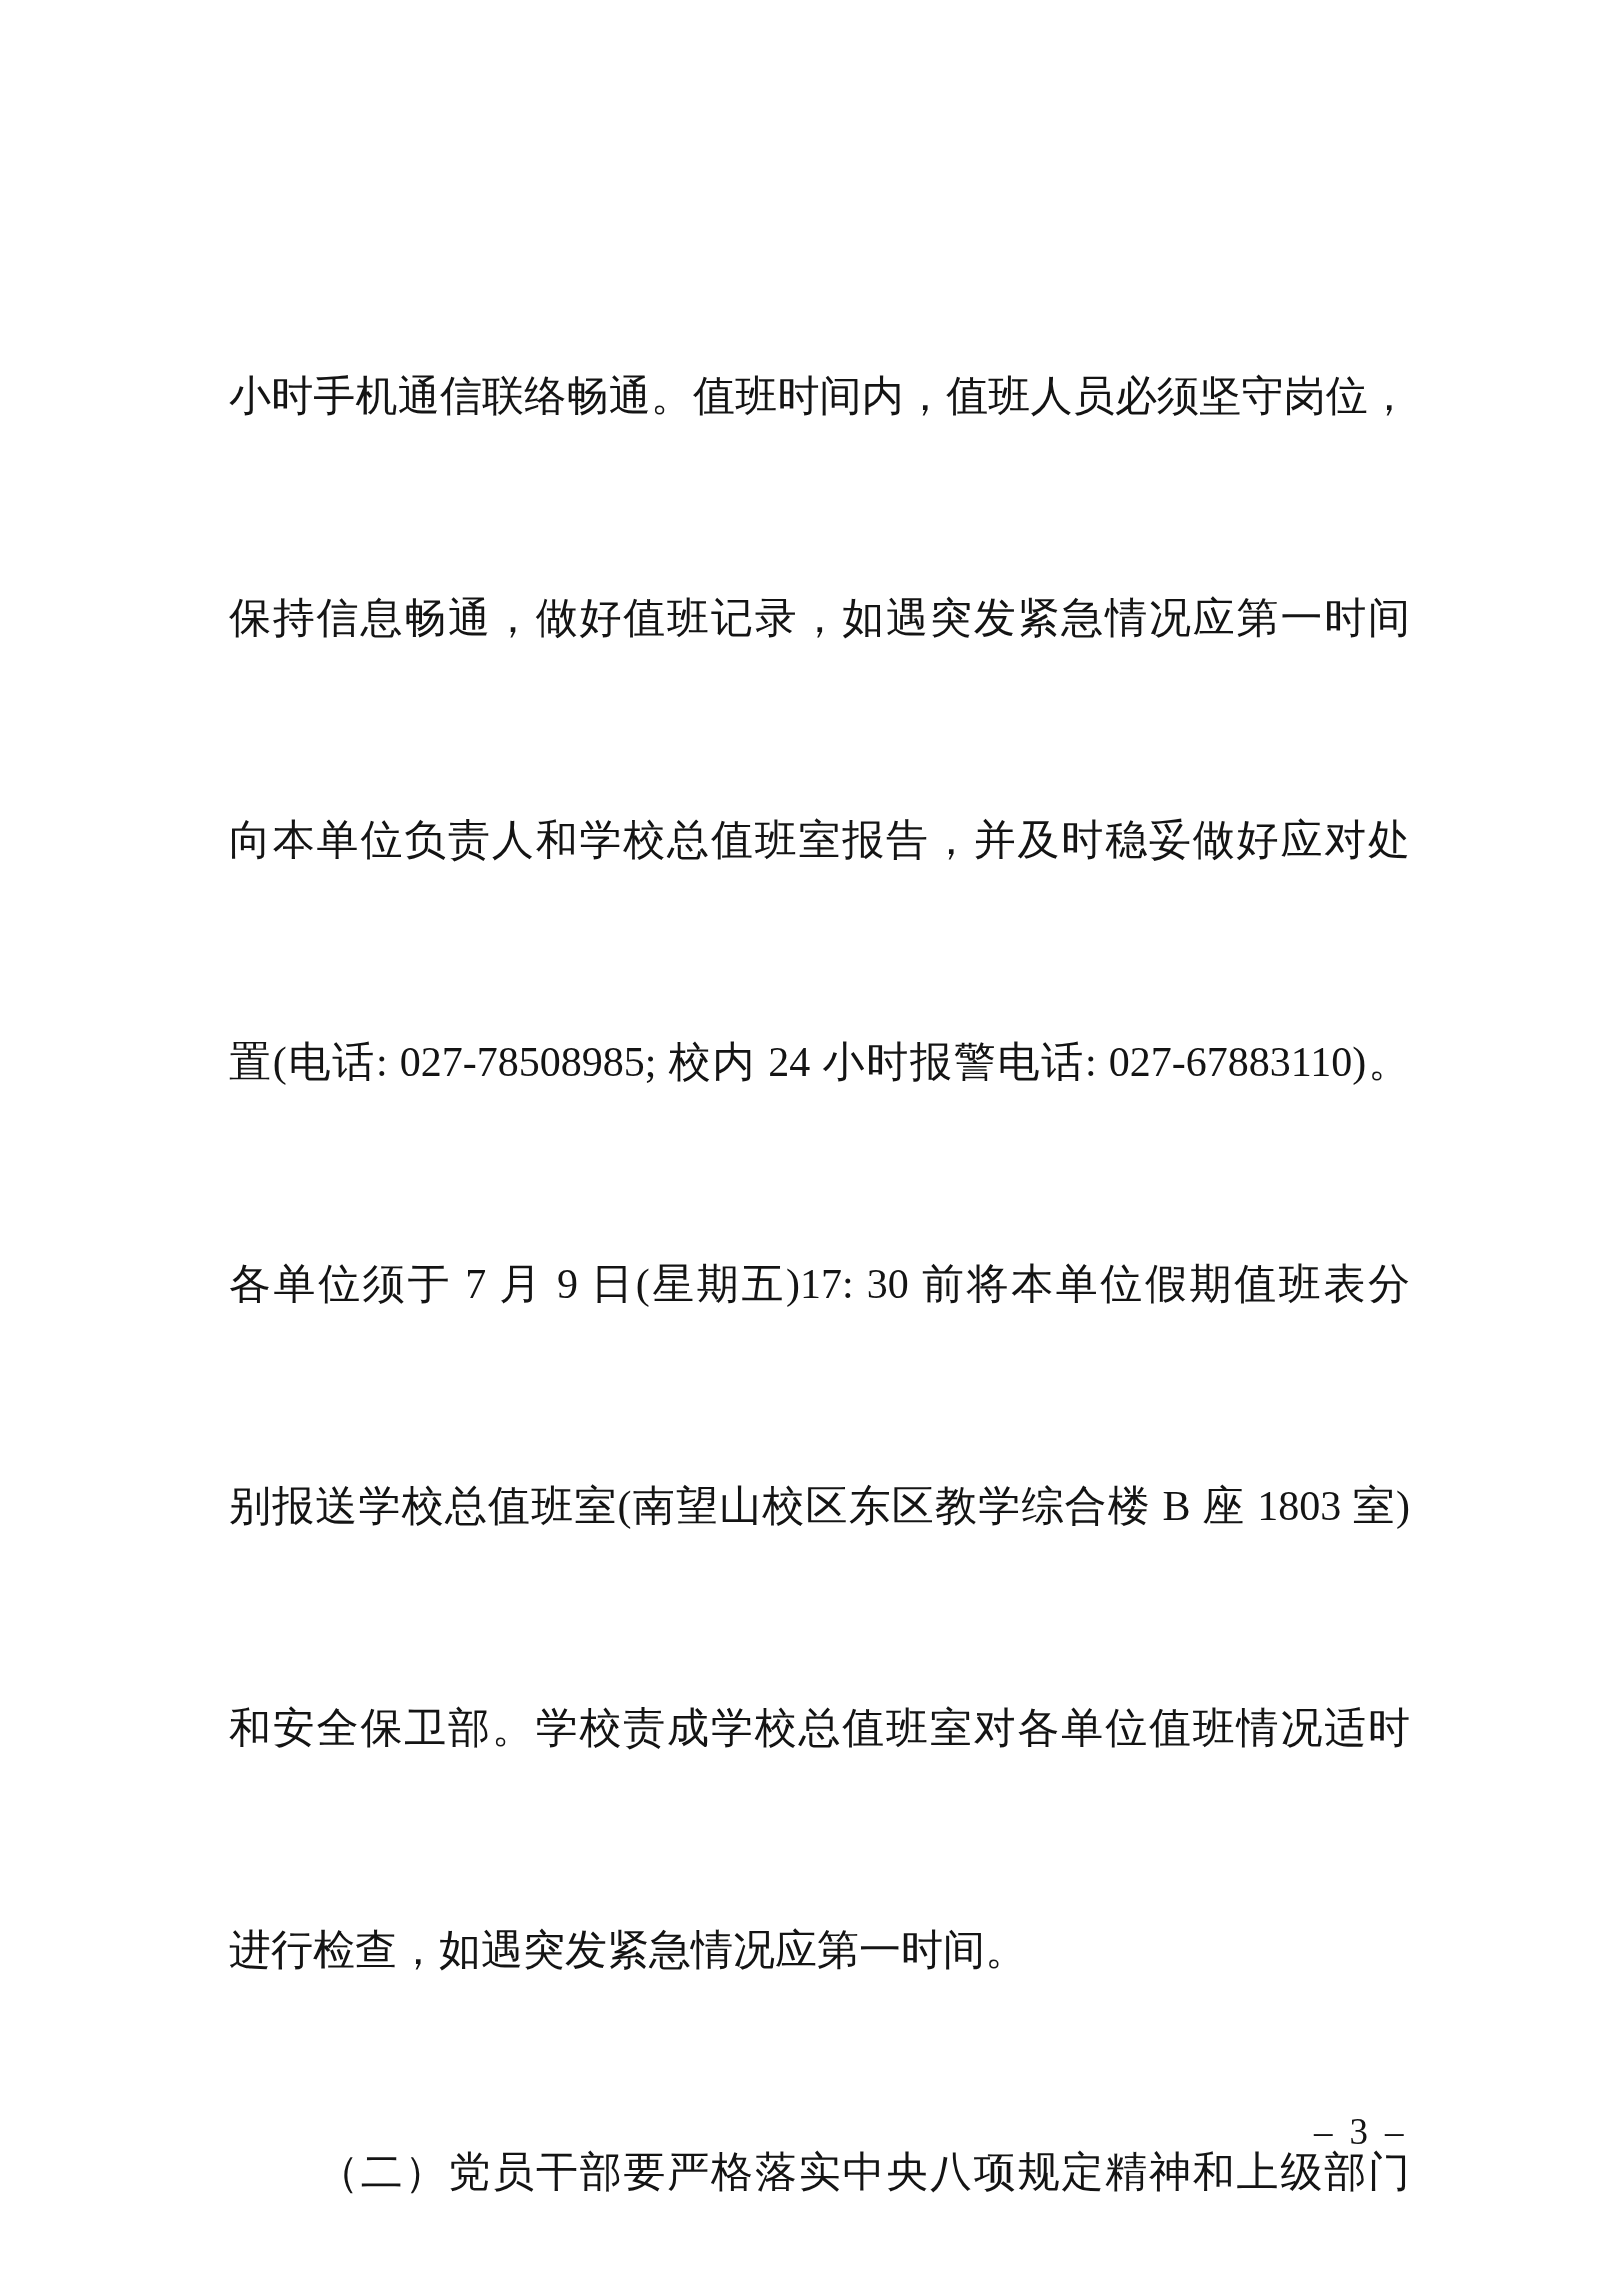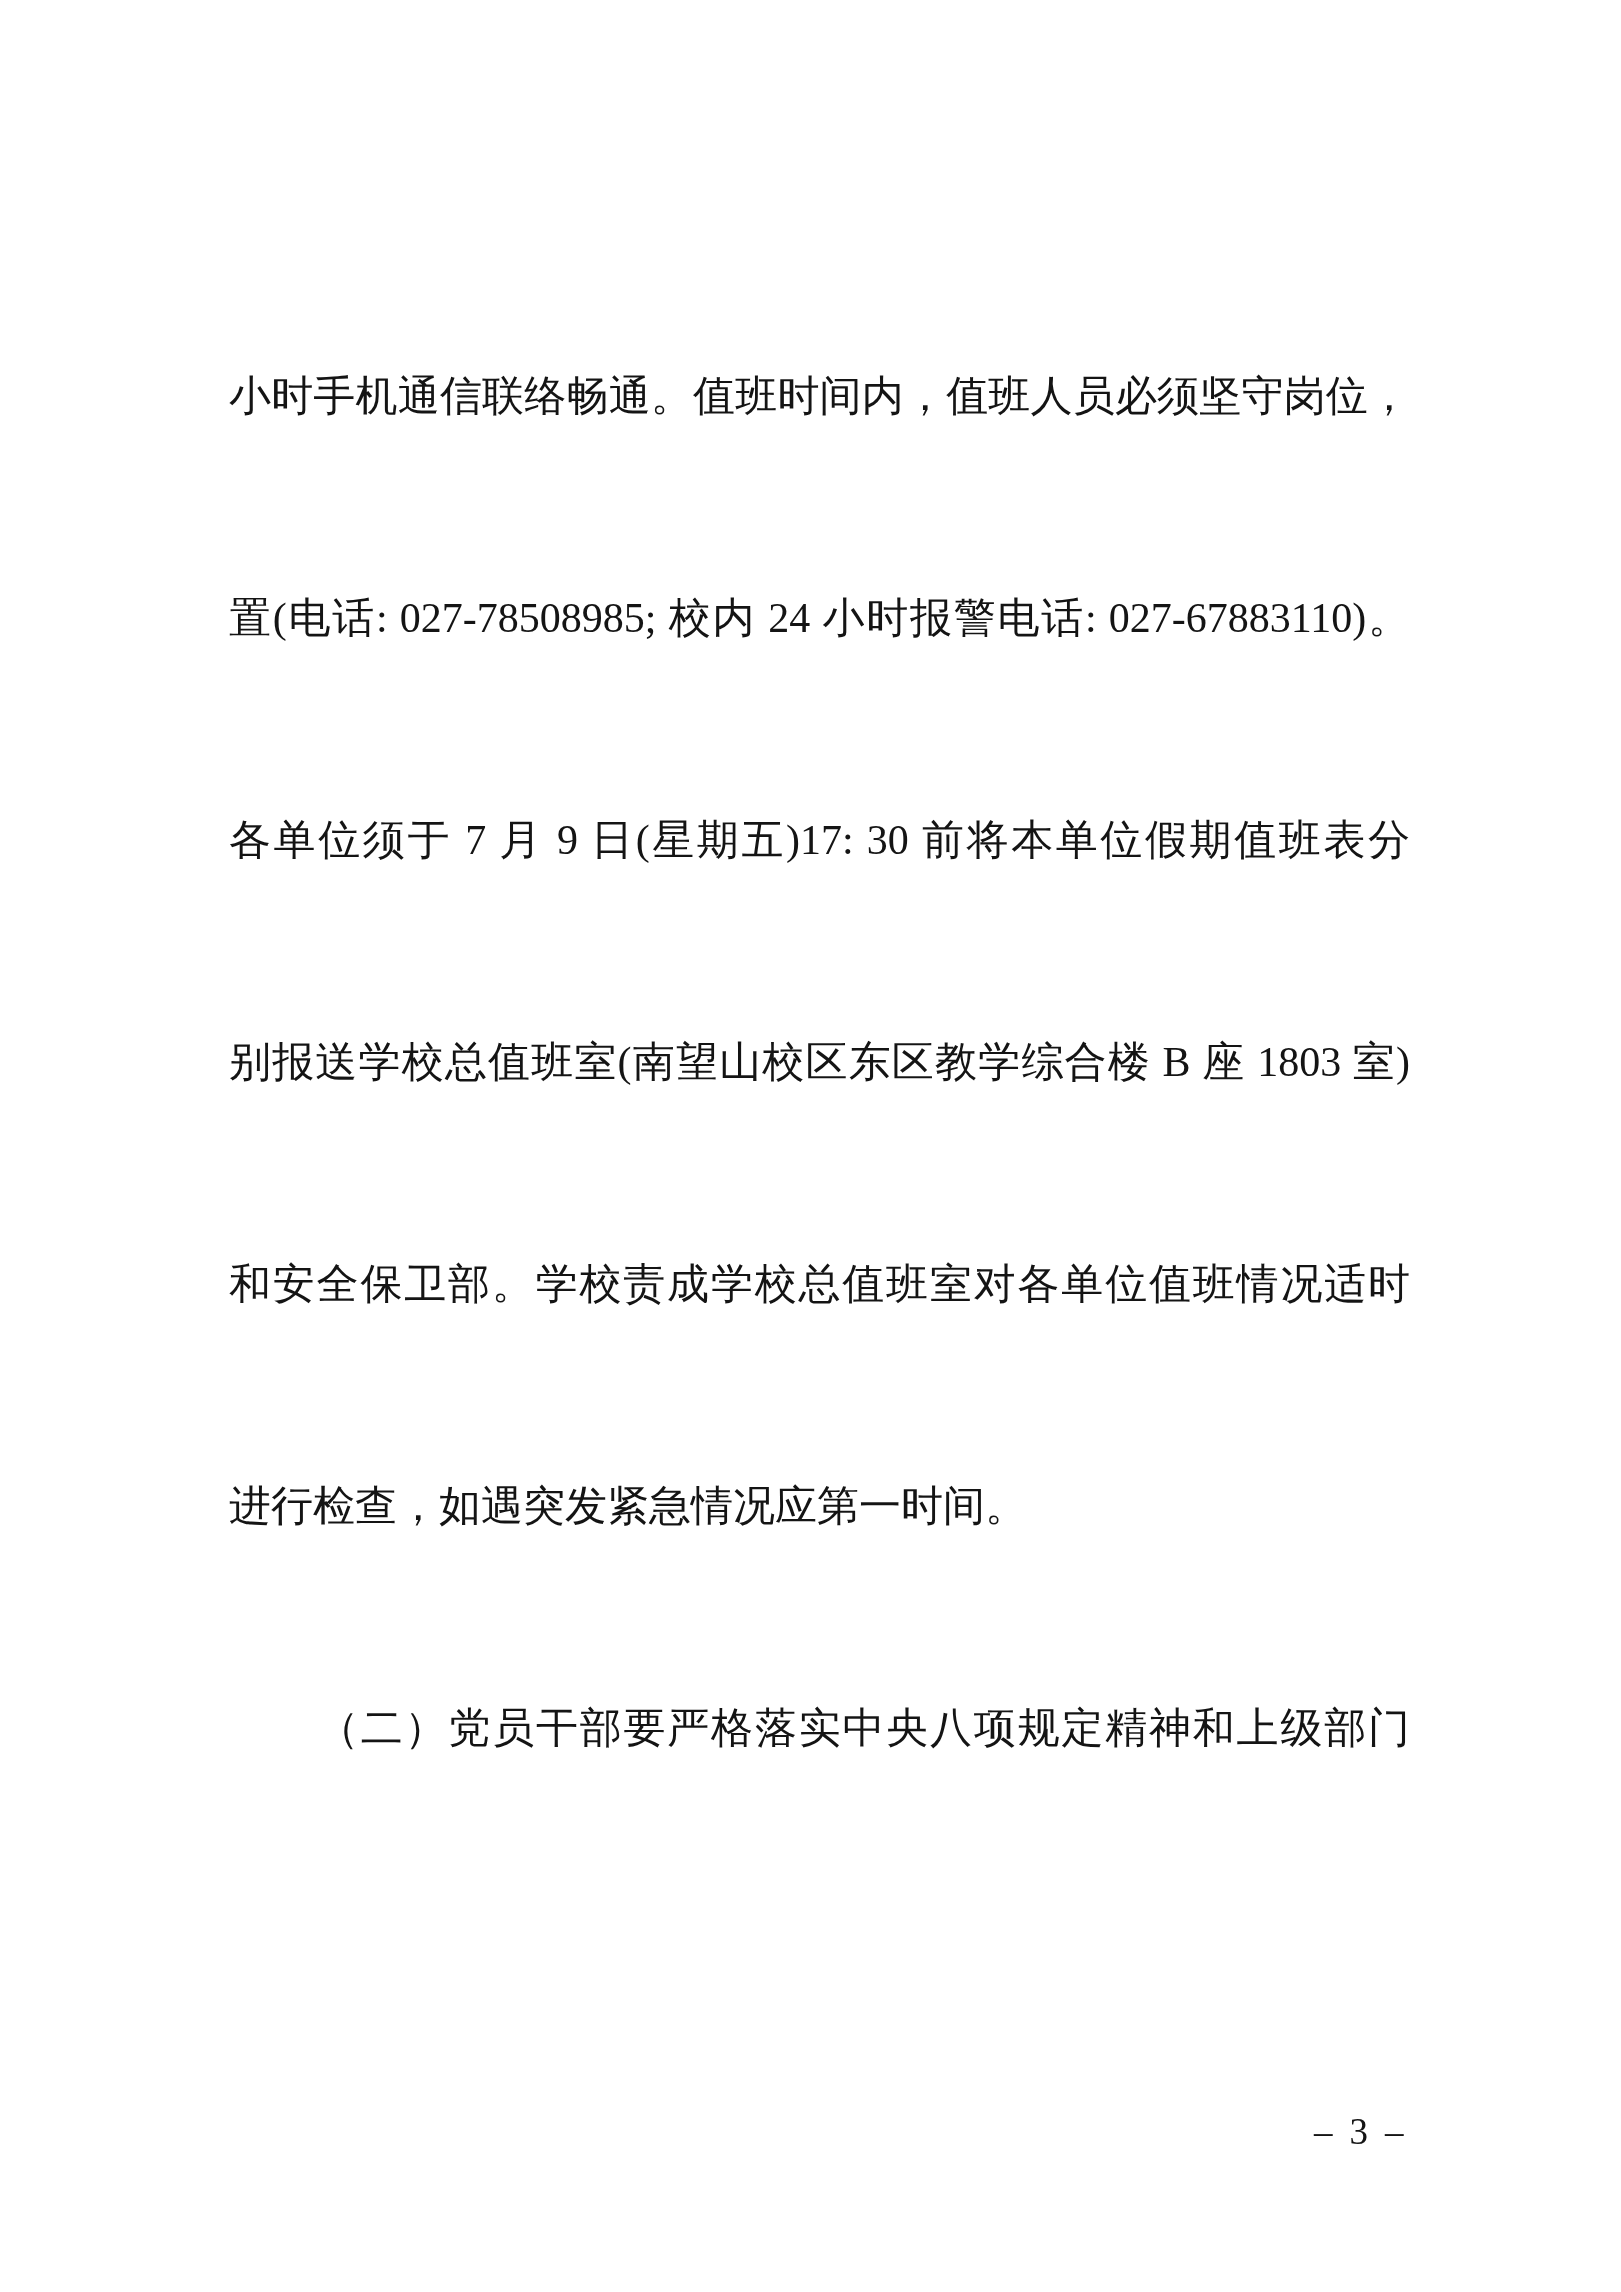--- a/index.html
+++ b/index.html
@@ -47,20 +47,22 @@
     word-spacing: 7.8px;
     color: #141414;
   }
 </style>
 </head>
 <body>
 
 <div class="page">
   <div class="doc-body">
     <div class="line j">小时手机通信联络畅通。值班时间内，值班人员必须坚守岗位，</div>
+    <div class="line j">保持信息畅通，做好值班记录，如遇突发紧急情况应第一时间</div>
+    <div class="line j">向本单位负责人和学校总值班室报告，并及时稳妥做好应对处</div>
     <div class="line j">置(电话: 027-78508985; 校内 24 小时报警电话: 027-67883110)。</div>
     <div class="line j">各单位须于 7 月 9 日(星期五)17: 30 前将本单位假期值班表分</div>
     <div class="line j">别报送学校总值班室(南望山校区东区教学综合楼 B 座 1803 室)</div>
     <div class="line j">和安全保卫部。学校责成学校总值班室对各单位值班情况适时</div>
     <div class="line">进行检查，如遇突发紧急情况应第一时间。</div>
     <div class="line j ind">（二）党员干部要严格落实中央八项规定精神和上级部门</div>
     
     
     
     

